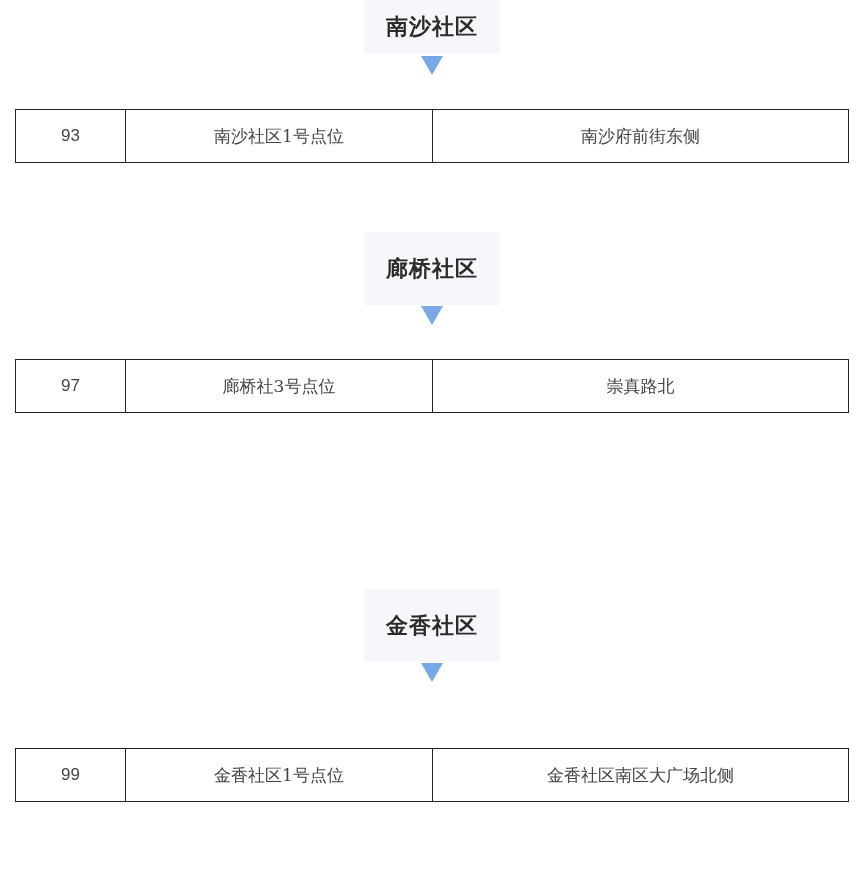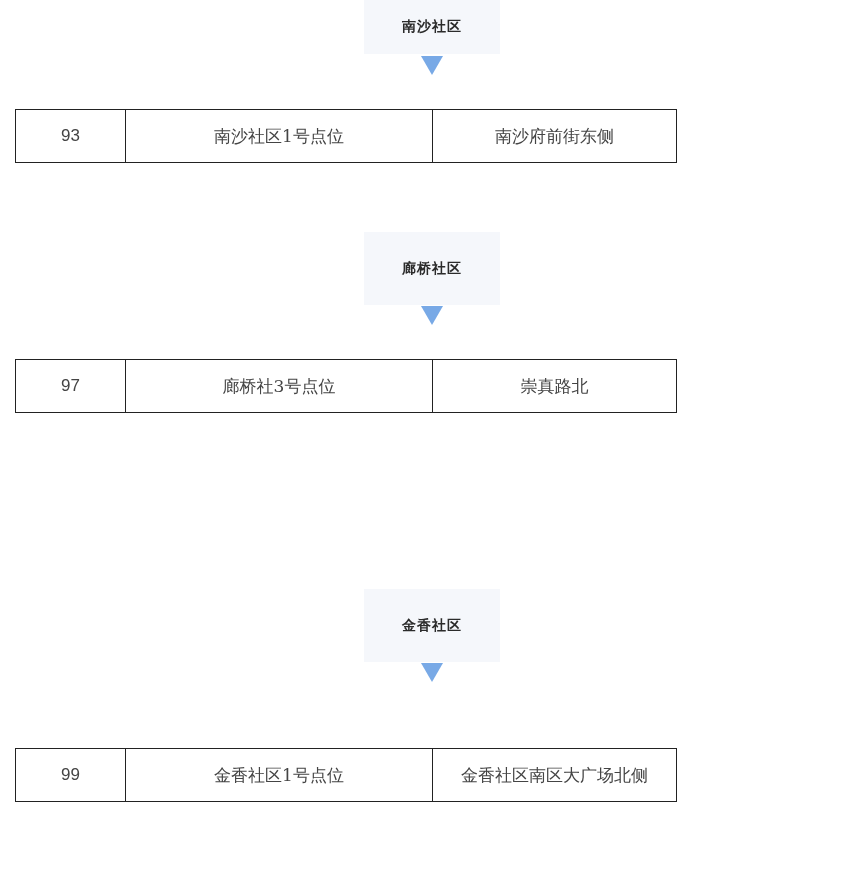--- a/index.html
+++ b/index.html
@@ -1,25 +1,25 @@
 <!DOCTYPE html>
 <html><head>
 <meta charset="utf-8">
 <style>
   html, body { margin: 0; padding: 0; background: #ffffff; }
   body { width: 855px; height: 889px; position: relative; overflow: hidden;
          font-family: "DejaVu Serif", "Liberation Serif", serif; color: #333; }
   .section-header { position: absolute; left: 364px; width: 136px; height: 54px;
          background: #f5f7fb; display: flex; align-items: center; justify-content: center; }
   .section-title { font-family: "DejaVu Sans", "Liberation Sans", sans-serif; font-weight: bold;
-         font-size: 14px; color: #2b2b2b; letter-spacing: 1px; text-align: right; }
+         font-size: 22px; color: #2b2b2b; letter-spacing: 1px; text-align: right; }
   .arrow { position: absolute; left: 421px; width: 0; height: 0;
          border-left: 11px solid transparent; border-right: 11px solid transparent;
          border-top: 19px solid #78a9e6; }
-  table.points { position: absolute; left: 15px; width: 662px; border-collapse: collapse;
+  table.points { position: absolute; left: 15px; width: 834px; border-collapse: collapse;
          table-layout: fixed; }
   table.points td { border: 1px solid #222; height: 52px; text-align: center; vertical-align: middle;
          font-size: 17px; color: #444; padding: 0; }
   table.points tr + tr td { border-top: 2px solid #6b6b6b; }
   td.c-no { width: 109px; font-family: "Liberation Sans", "DejaVu Sans", sans-serif; font-size: 17px; }
   td.c-name { width: 306px; }
   .watermark { position: absolute; left: 722px; top: 886px; font-family: "DejaVu Sans", sans-serif;
          font-weight: bold; font-size: 22px; letter-spacing: -1px; }
   .wm-a { color: #e8681c; -webkit-text-stroke: 1px #222; }
   .wm-b { color: #ffffff; -webkit-text-stroke: 1px #222; }

